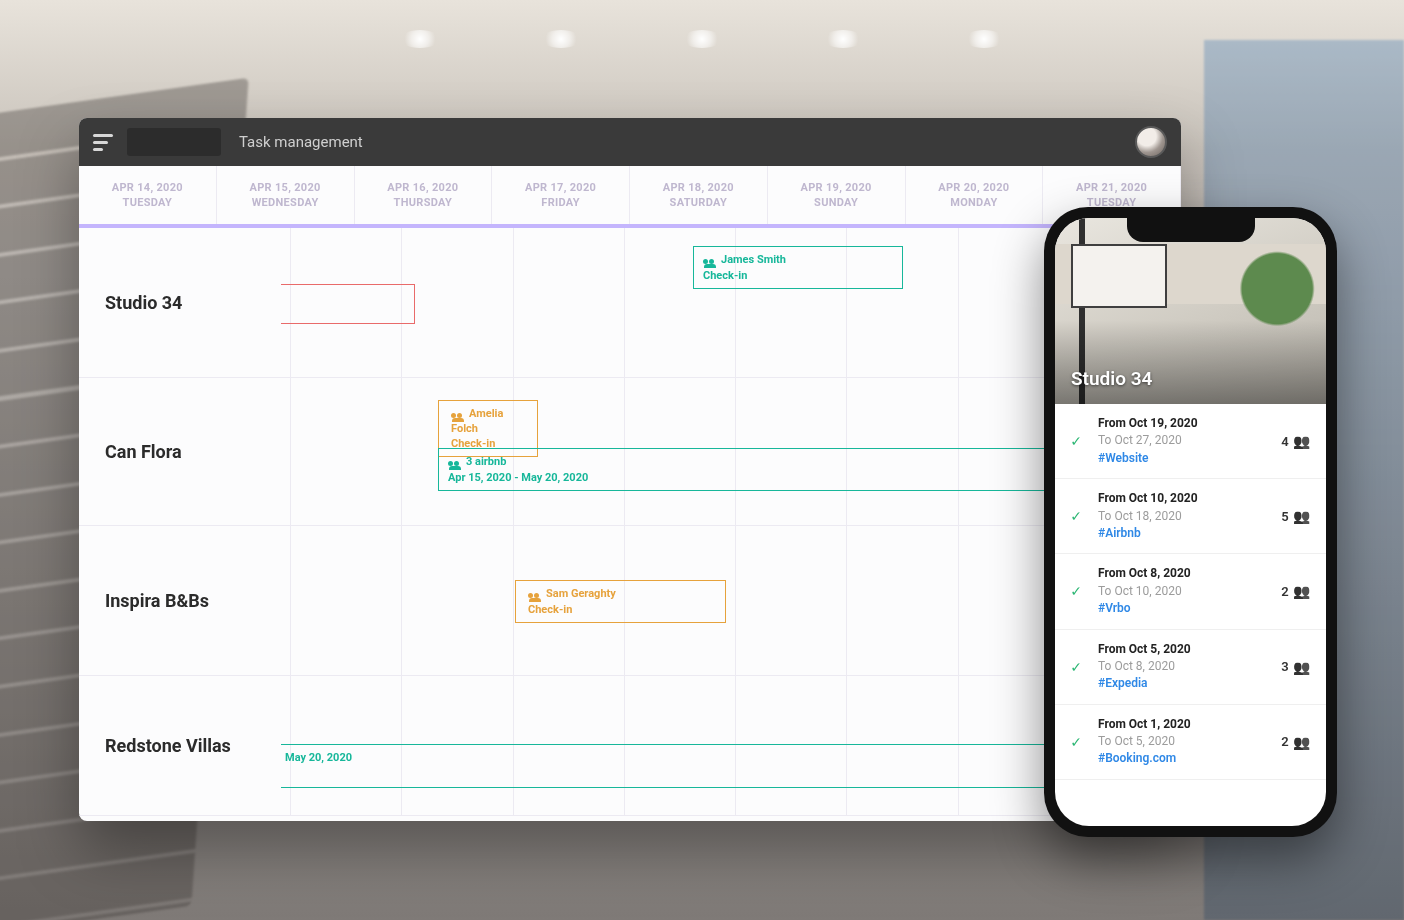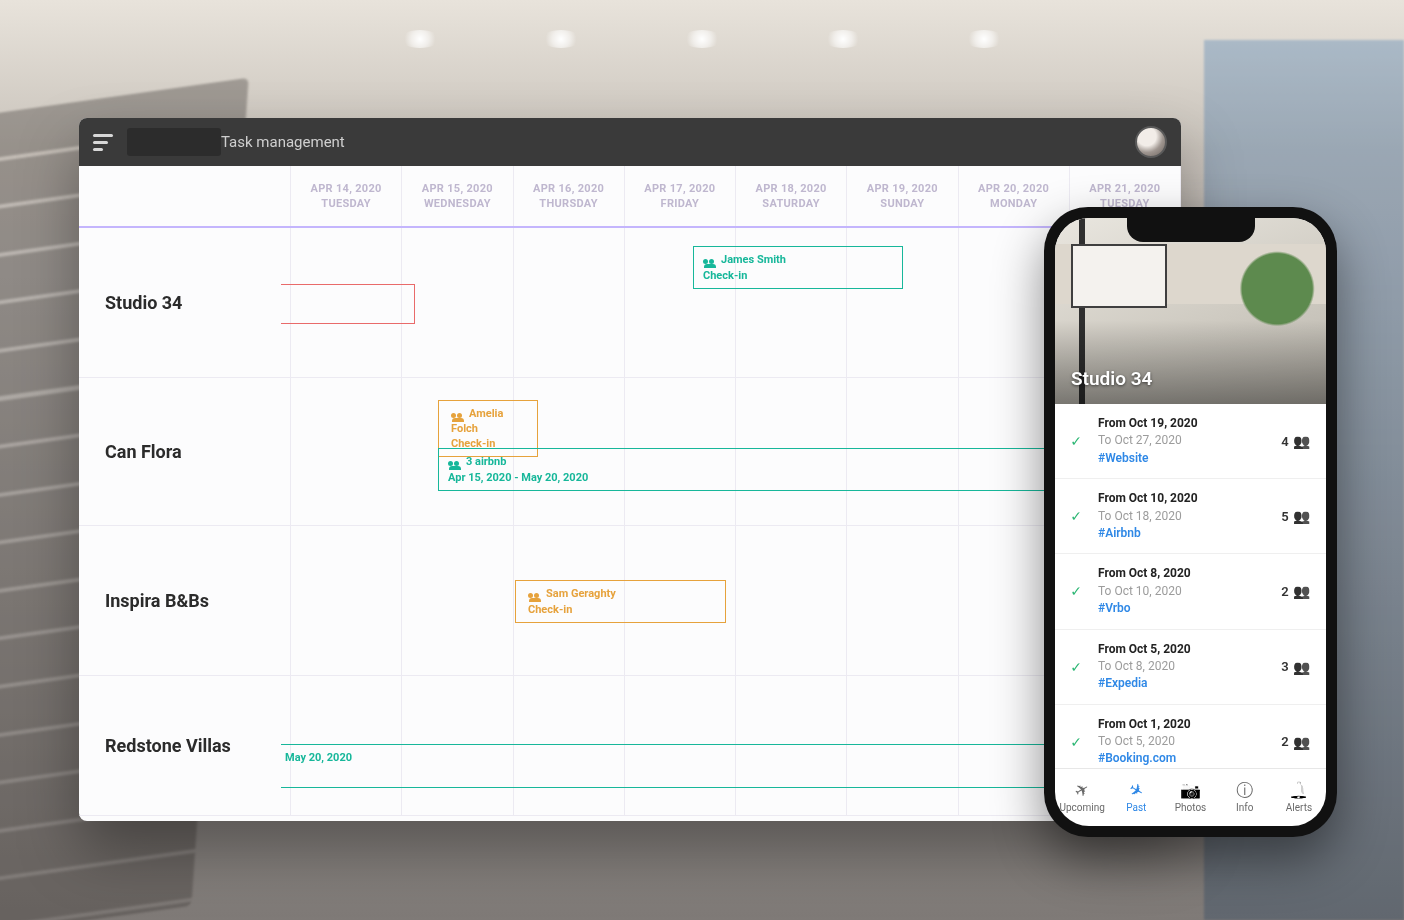--- a/index.html
+++ b/index.html
@@ -13,26 +13,26 @@
 
   
   .app{position:absolute;left:79px;top:118px;width:1102px;height:703px;border-radius:8px;overflow:hidden;box-shadow:0 30px 60px rgba(0,0,0,.35);background:#fcfcfd;}
   .app-header{height:48px;background:#3a3a3a;display:flex;align-items:center;padding:0 14px;color:#d7d7d7;}
   .menu-icon{width:24px;height:24px;display:flex;flex-direction:column;justify-content:center;gap:4px;cursor:pointer;}
   .menu-icon span{display:block;height:3px;background:#d7d7d7;border-radius:2px;}
   .menu-icon span:nth-child(1){width:20px;}
   .menu-icon span:nth-child(2){width:15px;}
   .menu-icon span:nth-child(3){width:10px;}
   .logo-box{width:94px;height:28px;background:#2c2c2c;border-radius:3px;margin-left:10px;}
-  .app-title{font-size:15px;color:#cfcfcf;font-weight:400;}
+  .app-title{margin-left:18px;font-size:15px;color:#cfcfcf;font-weight:400;}
   .spacer{flex:1;}
   .avatar{width:32px;height:32px;border-radius:50%;background:radial-gradient(circle at 35% 30%,#f2ede8 0 35%,#9f9690 60%,#6b625c 100%);border:2px solid #5a5a5a;cursor:pointer;}
 
   .grid{position:relative;width:100%;height:calc(100% - 48px);}
-  .col-head-row{display:flex;height:62px;border-bottom:2px solid #c4b5fd;}
+  .col-head-row{display:flex;height:62px;border-bottom:4px solid #c4b5fd;flex-direction:column;}
   .row-label-col{width:212px;flex-shrink:0;border-right:1px solid #eceaf2;}
   .cols{flex:1;display:flex;}
   .col-head{flex:1;border-right:1px solid #eceaf2;display:flex;flex-direction:column;align-items:center;justify-content:center;font-size:11px;font-weight:700;color:#bfb7cf;letter-spacing:.3px;}
   .col-head .d{margin-top:2px;}
 
   .body-rows{display:flex;flex-direction:column;}
   .prop-row{display:flex;border-bottom:1px solid #eceaf2;position:relative;}
   .prop-row .label{width:212px;flex-shrink:0;border-right:1px solid #eceaf2;display:flex;align-items:center;padding-left:26px;font-size:18px;font-weight:700;color:#2b2b2b;}
   .prop-row .cells{flex:1;display:flex;position:relative;}
   .prop-row .cell{flex:1;border-right:1px solid #eceaf2;}
@@ -311,36 +311,14 @@
             <div class="from">From Oct 1, 2020</div>
             <div class="to">To Oct 5, 2020</div>
             <div class="src">#Booking.com</div>
           </div>
           <div class="guests">
             <span>2</span>
             <span class="gico ico-guests"></span>
           </div>
         </div>
       </div>
-    <div class="tabbar">
-      <div class="tab">
-          <span class="ti ico-plane-up"></span>
-          <span>Upcoming</span>
-        </div>
-      <div class="tab active">
-          <span class="ti ico-plane-down"></span>
-          <span>Past</span>
-        </div>
-      <div class="tab">
-          <span class="ti ico-camera"></span>
-          <span>Photos</span>
-        </div>
-      <div class="tab">
-          <span class="ti ico-info"></span>
-          <span>Info</span>
-        </div>
-      <div class="tab">
-          <span class="ti ico-bell"></span>
-          <span>Alerts</span>
-        </div>
-    </div>
   </div>
 </div>
 
 </body></html>

